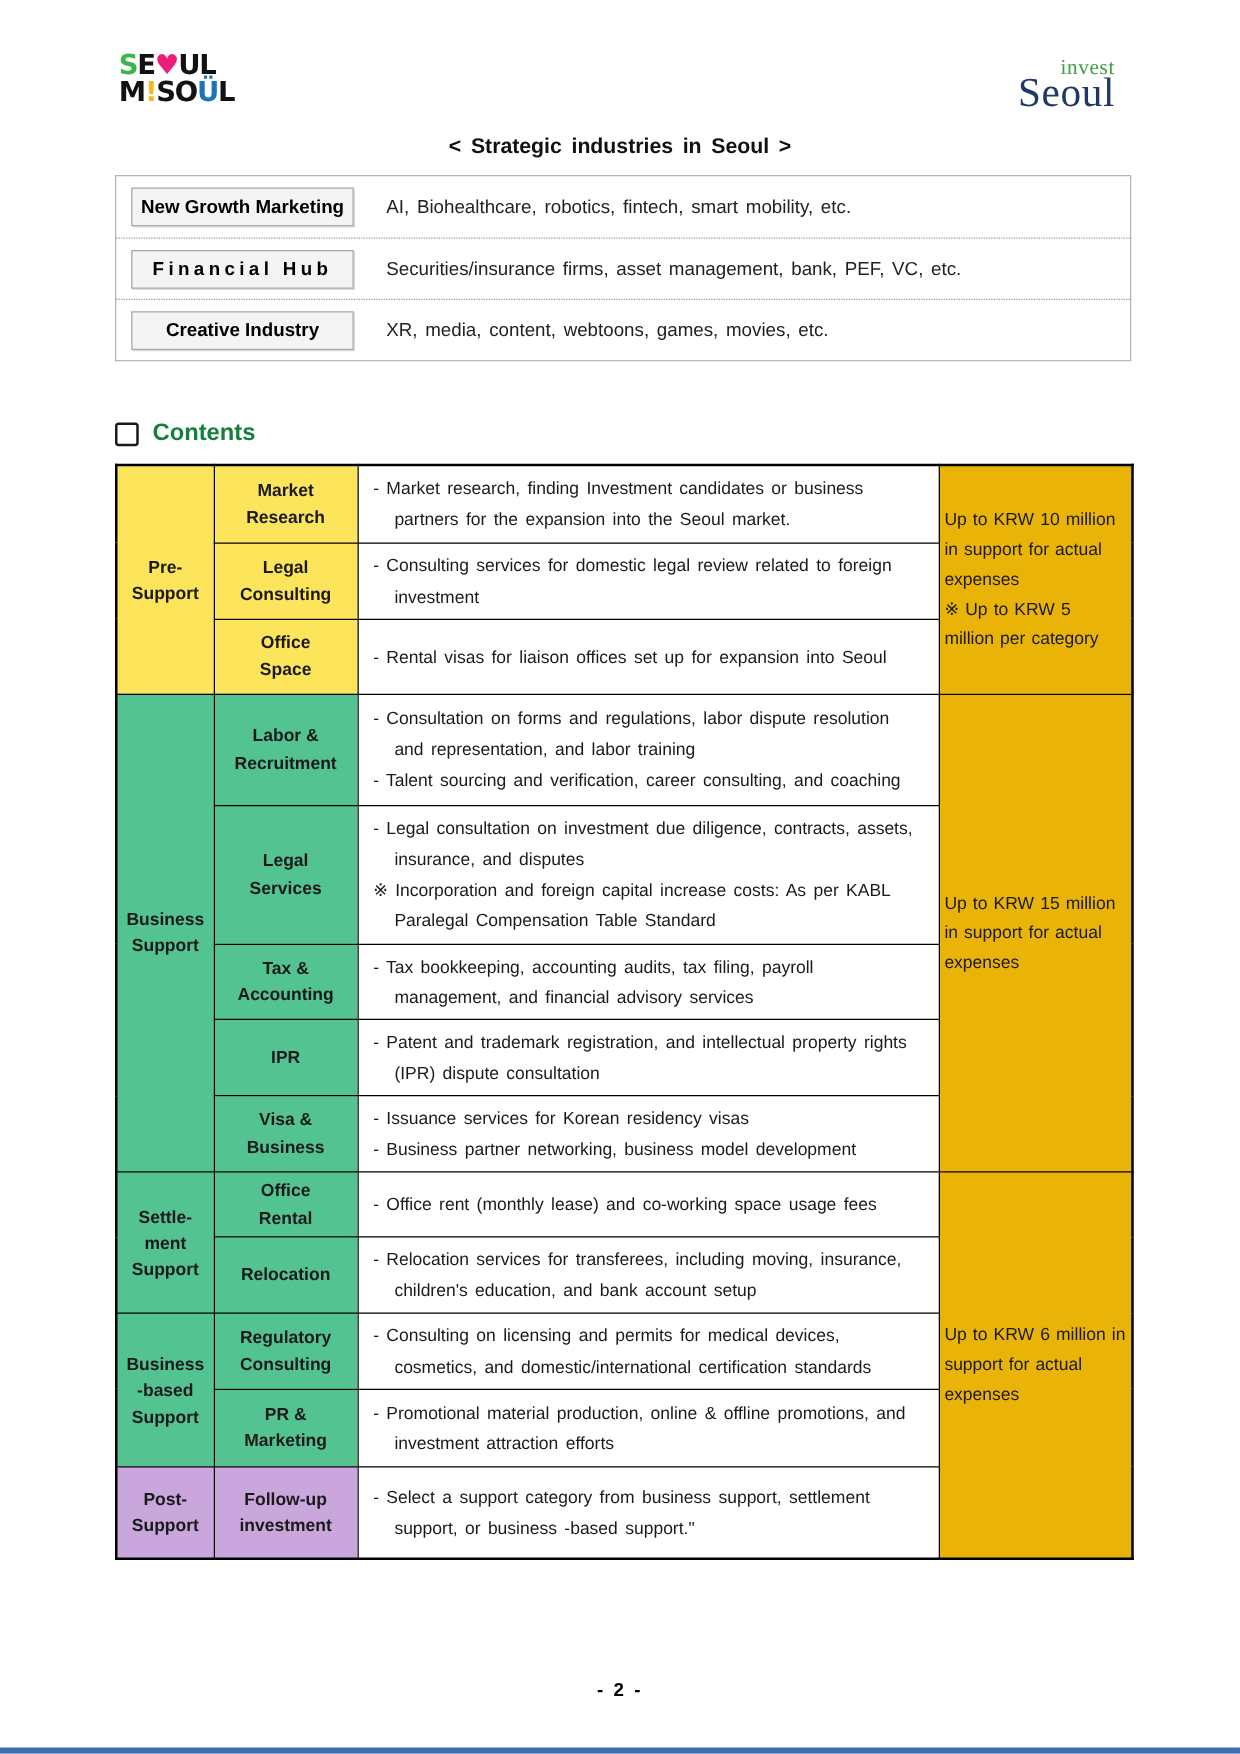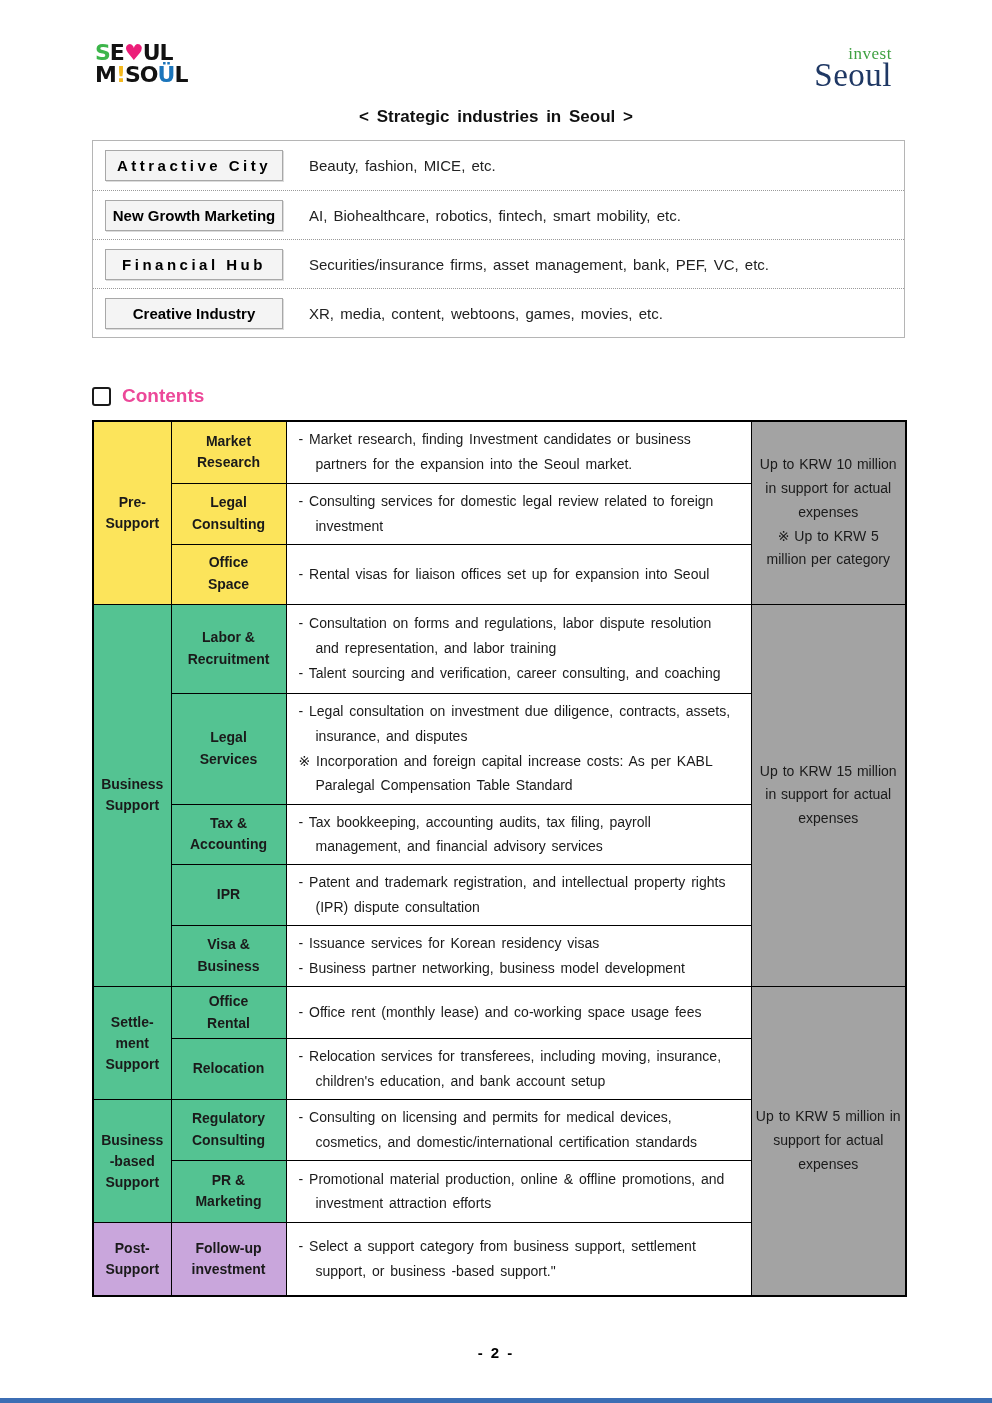--- a/index.html
+++ b/index.html
@@ -36,38 +36,38 @@
              background:#f4f4f4; box-shadow:1px 1px 0 #dcdcdc;
              text-align:center; font-weight:bold; font-size:15px;
              padding:6px 2px; color:#000; white-space:nowrap; }
   .s-label.spaced { letter-spacing:3.5px; }
   .s-desc { margin-left:26px; font-size:15px; color:#222; word-spacing:2px; }
 
   
   .contents-heading { margin:47px 0 13px 92px; display:flex; align-items:center; gap:11px; }
   .checkbox-icon { width:15px; height:15px; border:2px solid #1a1a1a; border-radius:3px;
                    background:#fff; }
-  .contents-heading .txt { font-size:19px; font-weight:bold; color:#ec4899; }
+  .contents-heading .txt { font-size:19px; font-weight:bold; color:#15803d; }
 
   
   .support-table { border-collapse:collapse; margin-left:92px; width:813px;
                    table-layout:fixed; border:2.5px solid #000; }
   .support-table td { border:1.5px solid #000; vertical-align:middle;
                       font-size:14px; color:#1a1a1a; }
   .col-group { width:78px; } .col-cat { width:115px; }
   .col-desc { width:465px; } .col-support { width:155px; }
   td.group { text-align:center; font-weight:bold; white-space:pre-line;
              line-height:1.5; font-size:14px; }
   td.cat   { text-align:center; font-weight:bold; white-space:pre-line;
              line-height:1.55; padding:4px 16px; font-size:14px; }
   td.desc  { padding:5px 10px 5px 12px; background:#fff; }
   td.desc .item { padding-left:17px; text-indent:-17px; line-height:1.78;
                   word-spacing:2px; }
-  td.support { text-align:center; padding:6px 4px; line-height:1.7;
-               background:#a3a3a3; word-spacing:1px; }
+  td.support { padding:6px 4px; line-height:1.7;
+               background:#eab308; word-spacing:1px; }
   .bg-yellow { background:#FCE45B; }
   .bg-green  { background:#54C392; }
   .bg-purple { background:#C9A6DC; }
 
   
   .page-number { position:absolute; bottom:42px; left:0; width:100%;
                  text-align:center; font-weight:bold; font-size:15px;
                  letter-spacing:2px; color:#000; }
   .bottom-line { position:absolute; bottom:0; left:0; width:100%; height:5px;
                  background:#3C6EB4; }
@@ -83,24 +83,20 @@
   <div class="invest-logo">
     <span class="invest">invest</span>
     <span class="seoul">Seoul</span>
   </div>
 </div>
 
 <div class="strategic-title">&lt;  Strategic  industries  in  Seoul  &gt;</div>
 
 <div class="strategic-table">
   <div class="s-row">
-    <div class="s-label spaced">Attractive City</div>
-    <div class="s-desc">Beauty, fashion, MICE, etc.</div>
-  </div>
-  <div class="s-row">
     <div class="s-label">New Growth Marketing</div>
     <div class="s-desc">AI, Biohealthcare, robotics, fintech, smart mobility, etc.</div>
   </div>
   <div class="s-row">
     <div class="s-label spaced">Financial Hub</div>
     <div class="s-desc">Securities/insurance firms, asset management, bank, PEF, VC, etc.</div>
   </div>
   <div class="s-row">
     <div class="s-label">Creative Industry</div>
     <div class="s-desc">XR, media, content, webtoons, games, movies, etc.</div>
@@ -192,21 +188,21 @@
 
     <tr style="height:33px">
       <td class="group bg-green" rowspan="2">Settle-
 ment
 Support</td>
       <td class="cat bg-green">Office Rental</td>
       <td class="desc">
         <div class="item">- Office rent (monthly lease) and co-working space usage fees</div>
       </td>
       <td class="support" rowspan="5">
-        <div>Up to KRW 5 million in support for actual expenses</div>
+        <div>Up to KRW 6 million in support for actual expenses</div>
       </td>
     </tr>
     <tr style="height:60px">
       <td class="cat bg-green">Relocation</td>
       <td class="desc">
         <div class="item">- Relocation services for transferees, including moving, insurance, children's education, and bank account setup</div>
       </td>
     </tr>
 
     <tr style="height:60px">

